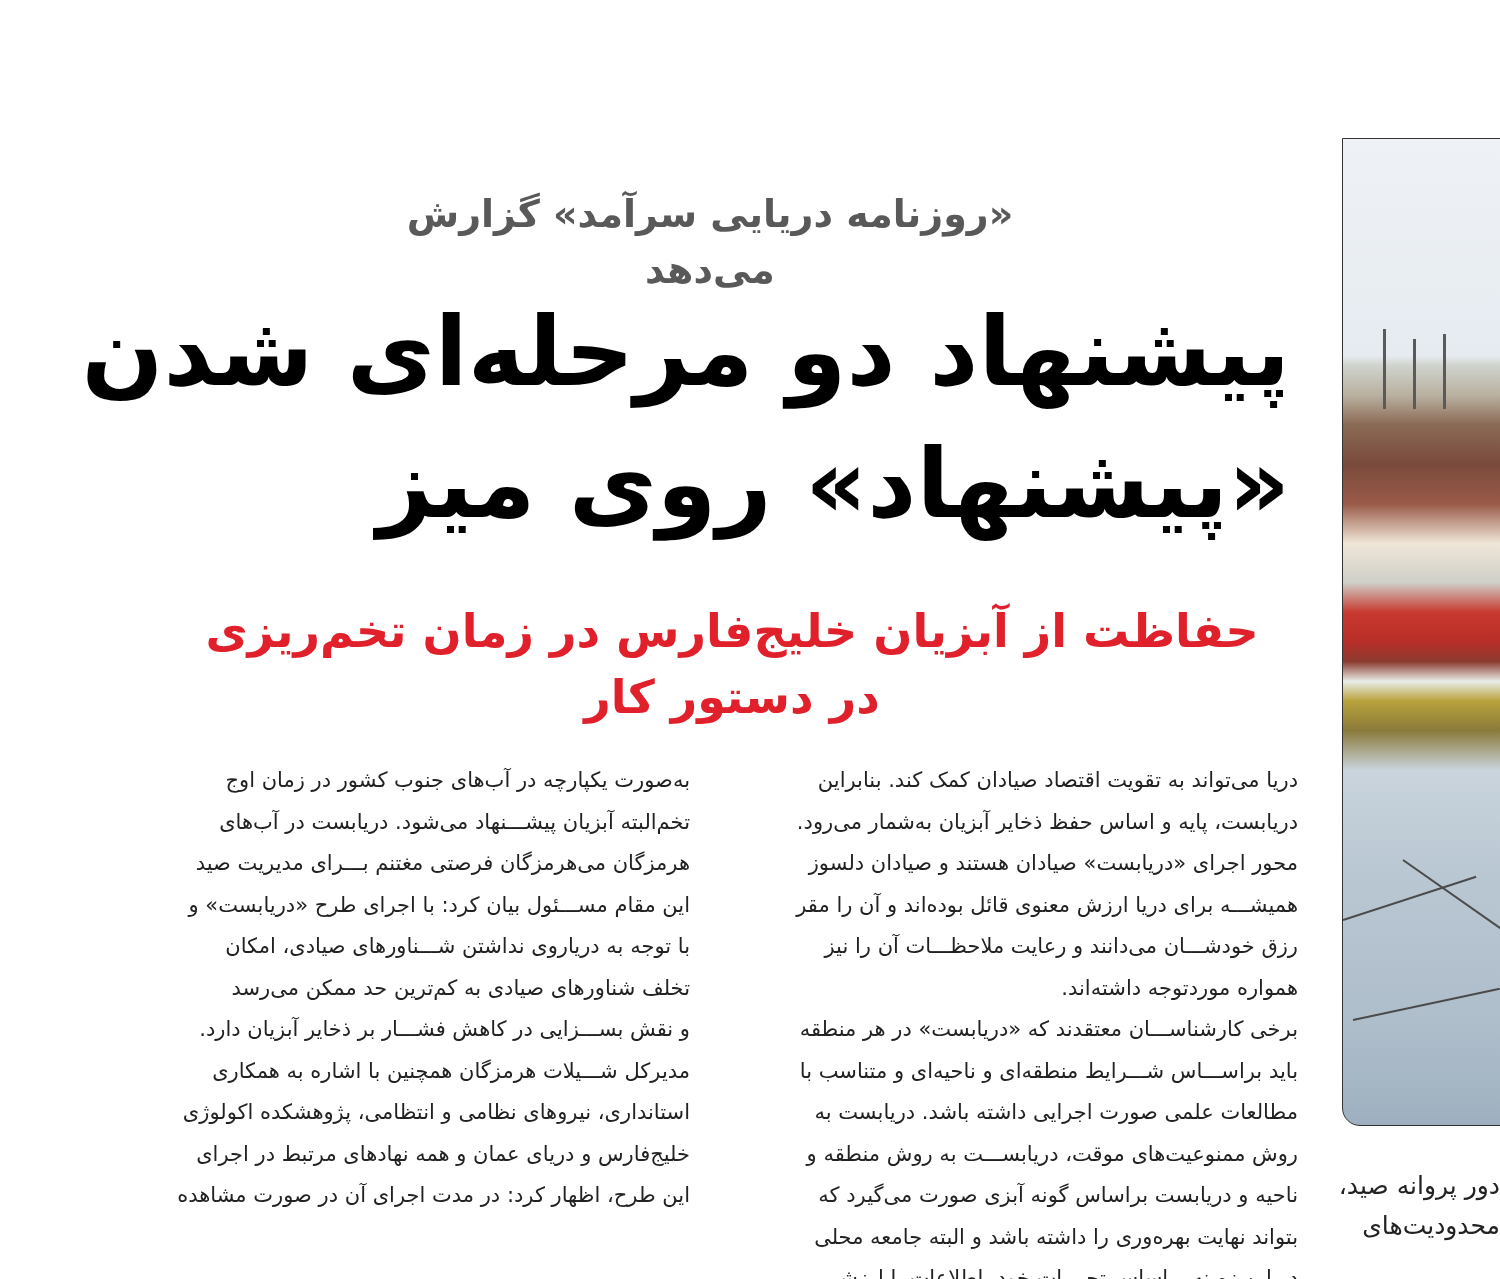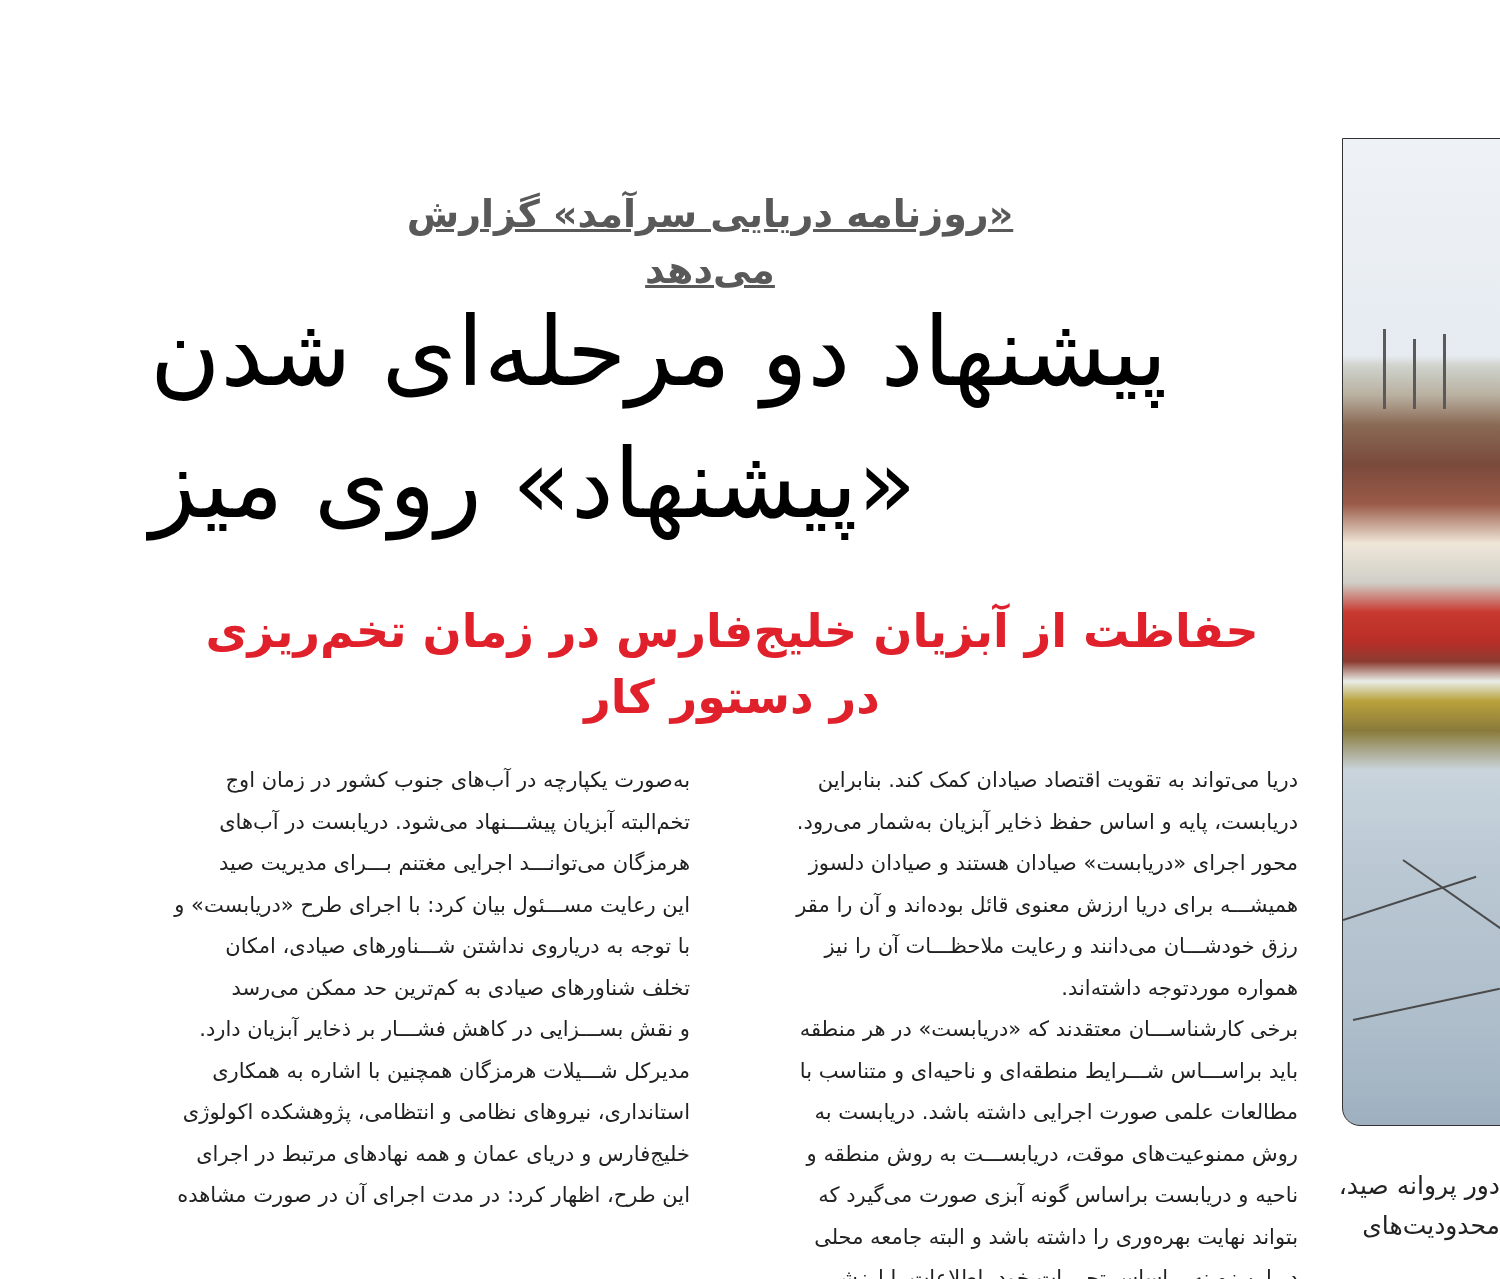--- a/index.html
+++ b/index.html
@@ -21,30 +21,29 @@
       position: absolute;
       left: 360px;
       top: 186px;
       width: 700px;
       text-align: center;
       font-family: "DejaVu Sans", sans-serif;
       font-weight: bold;
       font-size: 38px;
       line-height: 56px;
       color: #595959;
-      text-decoration: underline;
     }
     .headline {
       position: absolute;
       left: 150px;
       top: 286px;
       width: 1140px;
-      text-align: left;
-      font-family: "DejaVu Sans", sans-serif;
-      font-weight: normal;
+      text-align: right;
+      font-family: "DejaVu Sans", sans-serif;
+      font-weight: bold;
       font-size: 96px;
       line-height: 132px;
       color: #000;
       letter-spacing: -2px;
     }
     .headline .line { display: block; white-space: nowrap; }
 
     .subhead {
       position: absolute;
       left: 170px;
@@ -164,22 +163,22 @@
     <span class="ln">مطالعات علمی صورت اجرایی داشته باشد. دریابست به</span>
     <span class="ln">روش ممنوعیت‌های موقت، دریابســـت به روش منطقه و</span>
     <span class="ln">ناحیه و دریابست براساس گونه آبزی صورت می‌گیرد که</span>
     <span class="ln">بتواند نهایت بهره‌وری را داشته باشد و البته جامعه محلی</span>
     <span class="ln">در این زمینه براساس تجربیات خود، اطلاعات با ارزشی</span>
   </div>
 
   <div class="column col-left rtl">
     <span class="ln">به‌صورت یکپارچه در آب‌های جنوب کشور در زمان اوج</span>
     <span class="ln">تخم‌البته آبزیان پیشـــنهاد می‌شود. دریابست در آب‌های</span>
-    <span class="ln">هرمزگان می‌توانـــد اجرایی مغتنم بـــرای مدیریت صید</span>
-    <span class="ln">این رعایت مســـئول بیان کرد: با اجرای طرح «دریابست» و</span>
+    <span class="ln">هرمزگان می‌هرمزگان فرصتی مغتنم بـــرای مدیریت صید</span>
+    <span class="ln">این مقام مســـئول بیان کرد: با اجرای طرح «دریابست» و</span>
     <span class="ln">با توجه به دریاروی نداشتن شـــناورهای صیادی، امکان</span>
     <span class="ln">تخلف شناورهای صیادی به کم‌ترین حد ممکن می‌رسد</span>
     <span class="ln">و نقش بســـزایی در کاهش فشـــار بر ذخایر آبزیان دارد.</span>
     <span class="ln">مدیرکل شـــیلات هرمزگان همچنین با اشاره به همکاری</span>
     <span class="ln">استانداری، نیروهای نظامی و انتظامی، پژوهشکده اکولوژی</span>
     <span class="ln">خلیج‌فارس و دریای عمان و همه نهادهای مرتبط در اجرای</span>
     <span class="ln">این طرح، اظهار کرد: در مدت اجرای آن در صورت مشاهده</span>
   </div>
 
   <div class="photo">

